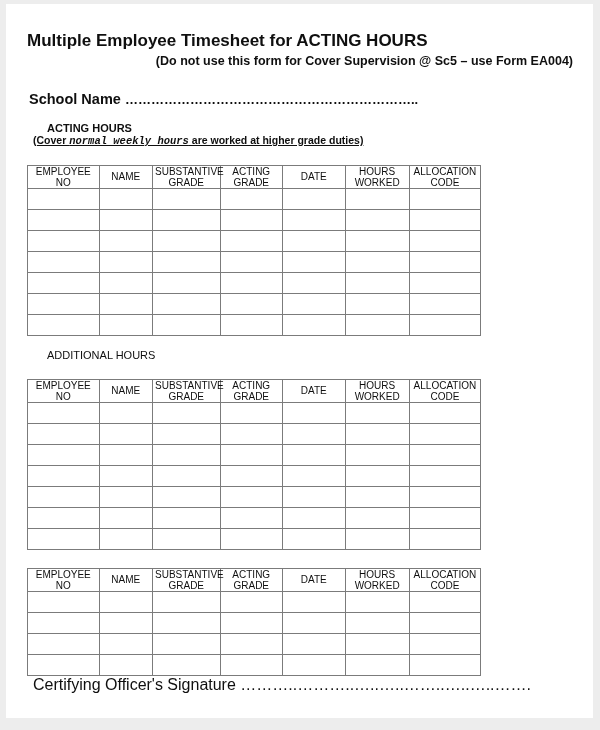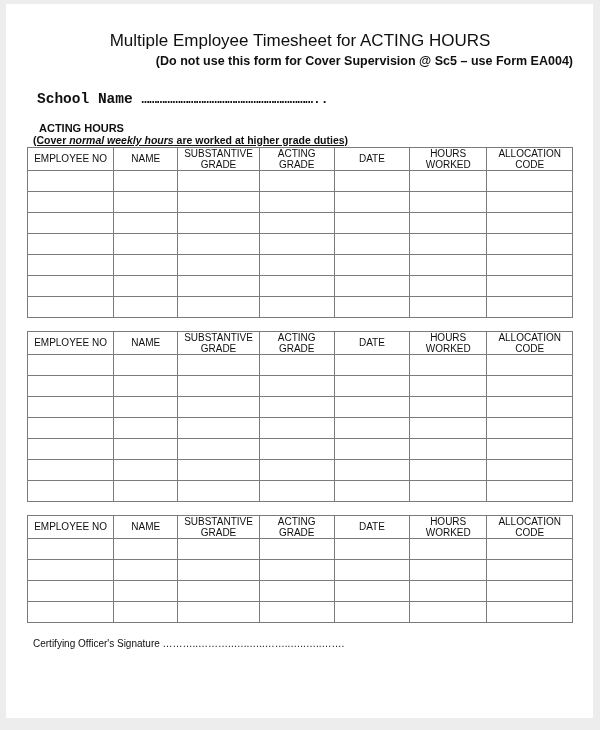--- a/index.html
+++ b/index.html
@@ -18,88 +18,86 @@
     position:relative;
   }
   .page{
     position:absolute;left:6px;top:4px;
     width:587px;height:714px;
     background:var(--page-bg);
     box-sizing:border-box;
     padding:28px 20px 0 21px;
   }
   .title{
-    text-align:center;
+    text-align:left;
     font-size:17px;
-    font-weight:normal;
+    font-weight:bold;
     line-height:1.1;
   }
   .subtitle{
     text-align:right;
     font-size:12.5px;
     font-weight:bold;
     margin-top:3px;
   }
   .school-row{
     margin-top:23px;
-    margin-left:10px;
+    margin-left:2px;
     font-weight:bold;
     font-size:14.5px;
     white-space:nowrap;
     overflow:hidden;
-    font-family:Liberation Mono, monospace;
   }
   .school-row .dots{
     font-size:13px;
     letter-spacing:0px;
   }
   .section{margin-top:13px;}
   .section.first{margin-top:15px;}
   .section-heading{
-    margin-left:12px;
+    margin-left:20px;
     font-size:11px;
     line-height:12px;
   }
   .section.first .section-heading{font-weight:bold;}
   .section-note{
     margin-left:6px;
     font-size:10.5px;
     line-height:12px;
     white-space:nowrap;
   }
   .section.first .section-note{
     font-weight:bold;
     text-decoration:underline;
   }
-  .note-italic{font-style:italic;}
+  .note-italic{font-style:italic;font-family:Liberation Mono, monospace;}
   table{
     border-collapse:collapse;
     table-layout:fixed;
-    width:546px;
-    margin-top:1px;
+    width:454px;
+    margin-top:18px;
     background:var(--page-bg);
   }
   th,td{
     border:1px solid var(--border);
     padding:0 2px;
     box-sizing:border-box;
   }
   th{
     font-size:10px;
     font-weight:normal;
     text-align:center;
     vertical-align:middle;
     line-height:11px;
     height:23px;
   }
   td{height:21px;}
   .signature-row{
-    margin-top:15px;
     margin-left:6px;
-    font-size:10px;
+    font-size:16px;
     white-space:nowrap;
     overflow:hidden;
   }
 </style>
 </head>
 <body>
 
 <div class="page">
 
   <div class="title">Multiple Employee Timesheet for ACTING HOURS</div>
@@ -196,20 +194,21 @@
             <td></td>
             <td></td>
             <td></td>
             <td></td>
           </tr>
         </tbody>
       </table>
   </div>
 
   <div class="section">
+    <div class="section-heading">ADDITIONAL HOURS</div>
     <table>
         <colgroup>
           <col style="width: 15.8%;">
           <col style="width: 11.8%;">
           <col style="width: 14.9%;">
           <col style="width: 13.8%;">
           <col style="width: 13.8%;">
           <col style="width: 14.2%;">
           <col style="width: 15.7%;">
         </colgroup>

